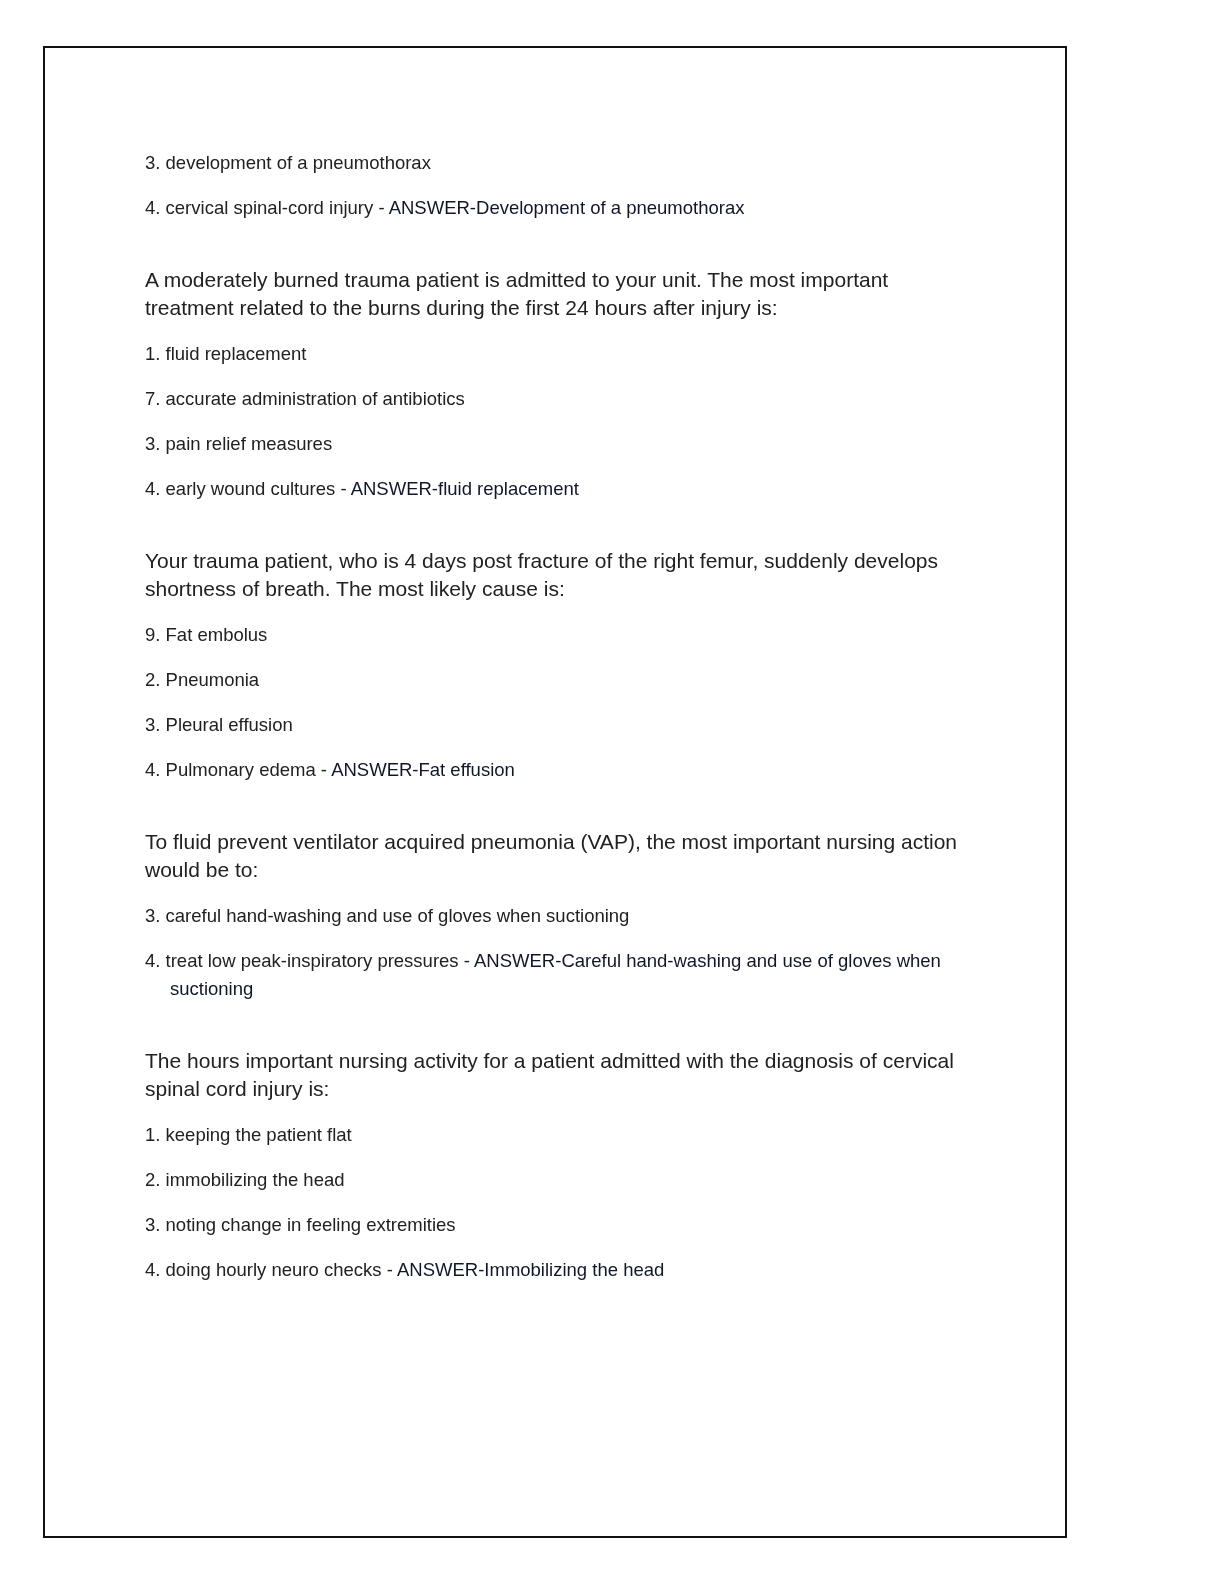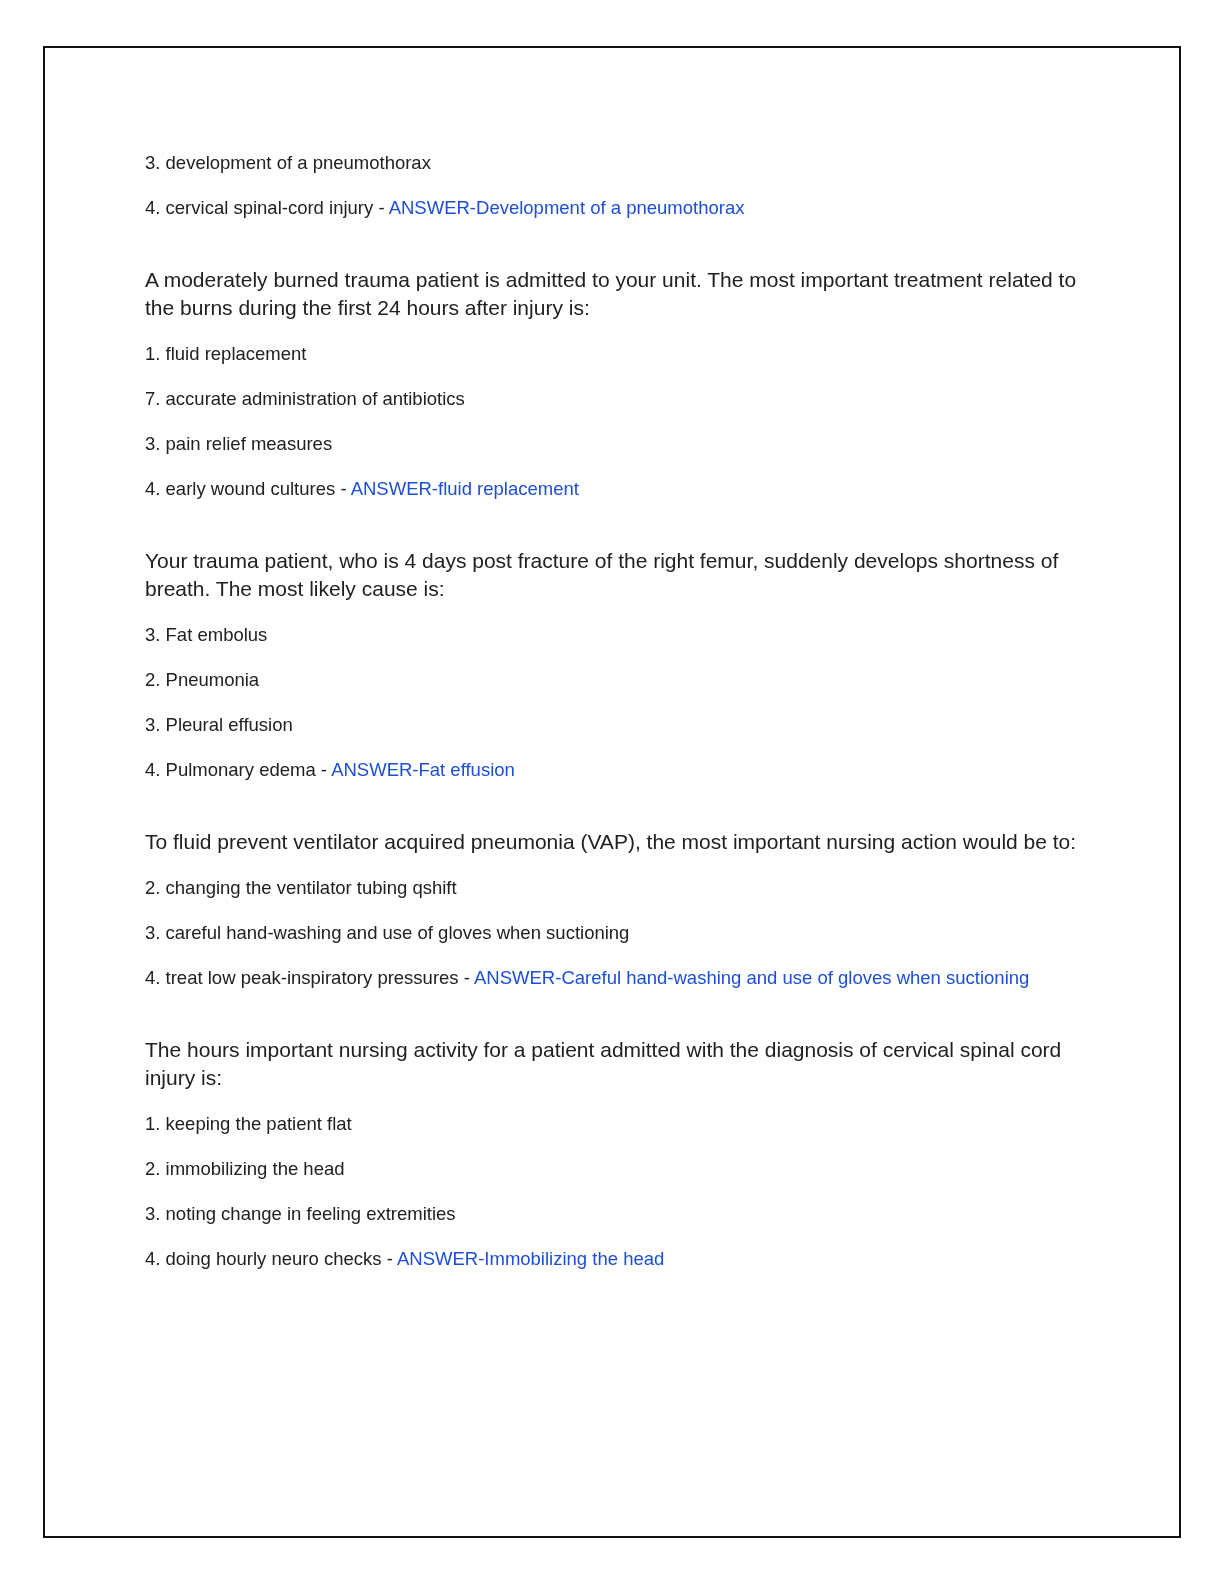--- a/index.html
+++ b/index.html
@@ -11,21 +11,21 @@
     width: 1224px;
     height: 1584px;
     position: relative;
     font-family: "Liberation Sans", sans-serif;
     overflow: hidden;
   }
   .page-frame {
     position: absolute;
     left: 43px;
     top: 46px;
-    width: 1138px;
+    width: 1024px;
     height: 1492px;
     border: 2px solid #111111;
     box-sizing: border-box;
     padding: 101px 98px 0 100px;
     overflow: hidden;
     background: #ffffff;
   }
   .question {
     font-size: 21px;
     line-height: 28px;
@@ -34,21 +34,21 @@
   }
   .option {
     font-size: 18.5px;
     line-height: 28px;
     color: #212121;
     margin: 0 0 17px 0;
     padding-left: 25px;
     text-indent: -25px;
   }
   .option .answer {
-    color: #1d4ed8;
+    color: #0f172a;
   }
 </style>
 </head>
 <body>
 
 <div class="page-frame">
 
   <section>
     <p class="option"><span>3. development of a pneumothorax</span><span class="answer"></span></p>
     <p class="option"><span>4. cervical spinal-cord injury - </span><span class="answer">ANSWER-Development of a pneumothorax</span></p>
@@ -57,29 +57,28 @@
   <section>
     <p class="question">A moderately burned trauma patient is admitted to your unit. The most important treatment related to the burns during the first 24 hours after injury is:</p>
     <p class="option"><span>1. fluid replacement</span><span class="answer"></span></p>
     <p class="option"><span>7. accurate administration of antibiotics</span><span class="answer"></span></p>
     <p class="option"><span>3. pain relief measures</span><span class="answer"></span></p>
     <p class="option"><span>4. early wound cultures - </span><span class="answer">ANSWER-fluid replacement</span></p>
   </section>
 
   <section>
     <p class="question">Your trauma patient, who is 4 days post fracture of the right femur, suddenly develops shortness of breath. The most likely cause is:</p>
-    <p class="option"><span>3. Fat embolus</span><span class="answer"></span></p>
+    <p class="option"><span>9. Fat embolus</span><span class="answer"></span></p>
     <p class="option"><span>2. Pneumonia</span><span class="answer"></span></p>
     <p class="option"><span>3. Pleural effusion</span><span class="answer"></span></p>
     <p class="option"><span>4. Pulmonary edema - </span><span class="answer">ANSWER-Fat effusion</span></p>
   </section>
 
   <section>
     <p class="question">To fluid prevent ventilator acquired pneumonia (VAP), the most important nursing action would be to:</p>
-    <p class="option"><span>2. changing the ventilator tubing qshift</span><span class="answer"></span></p>
     <p class="option"><span>3. careful hand-washing and use of gloves when suctioning</span><span class="answer"></span></p>
     <p class="option"><span>4. treat low peak-inspiratory pressures - </span><span class="answer">ANSWER-Careful hand-washing and use of gloves when suctioning</span></p>
   </section>
 
   <section>
     <p class="question">The hours important nursing activity for a patient admitted with the diagnosis of cervical spinal cord injury is:</p>
     <p class="option"><span>1. keeping the patient flat</span><span class="answer"></span></p>
     <p class="option"><span>2. immobilizing the head</span><span class="answer"></span></p>
     <p class="option"><span>3. noting change in feeling extremities</span><span class="answer"></span></p>
     <p class="option"><span>4. doing hourly neuro checks - </span><span class="answer">ANSWER-Immobilizing the head</span></p>

